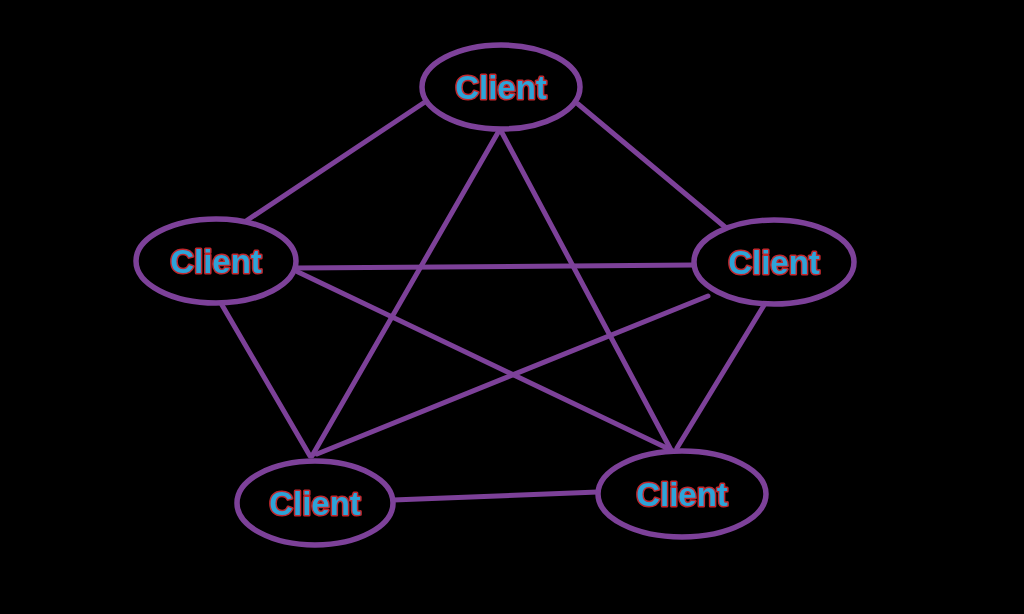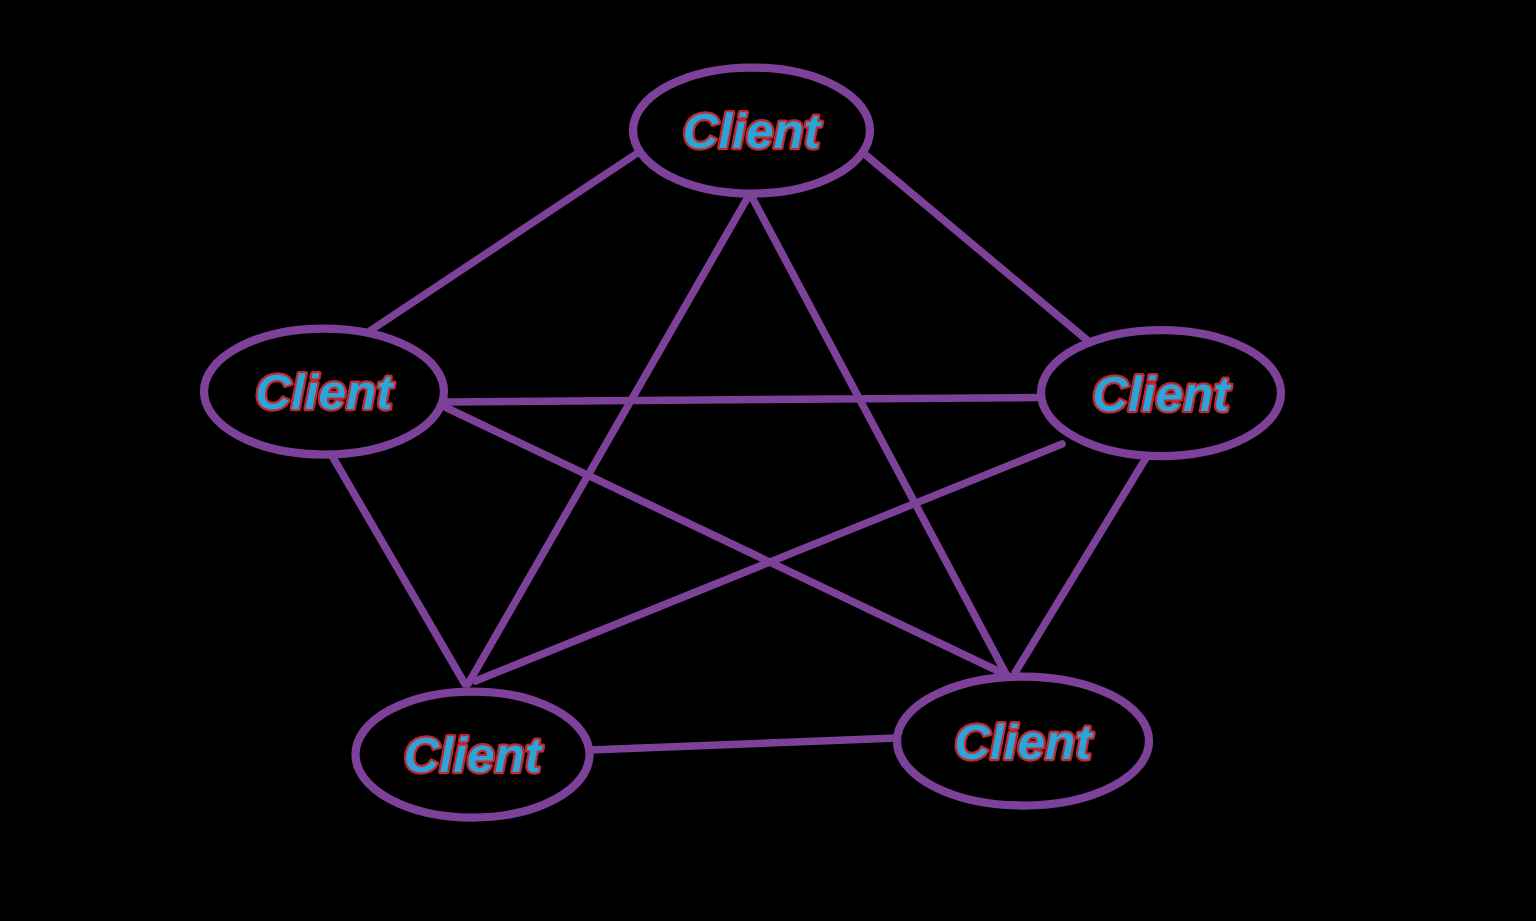--- a/index.html
+++ b/index.html
@@ -7,21 +7,20 @@
     padding: 0;
     width: 1024px;
     height: 614px;
     overflow: hidden;
     font-family: "Liberation Sans", "DejaVu Sans", sans-serif;
   }
   .canvas {
     position: relative;
     width: 1024px;
     height: 462px;
-    font-style: italic;
   }
   svg { display: block; }
   .node-label {
     font-family: "Liberation Sans", "DejaVu Sans", sans-serif;
     font-weight: bold;
     paint-order: stroke fill;
     stroke-linejoin: round;
   }
 </style>
 </head>

